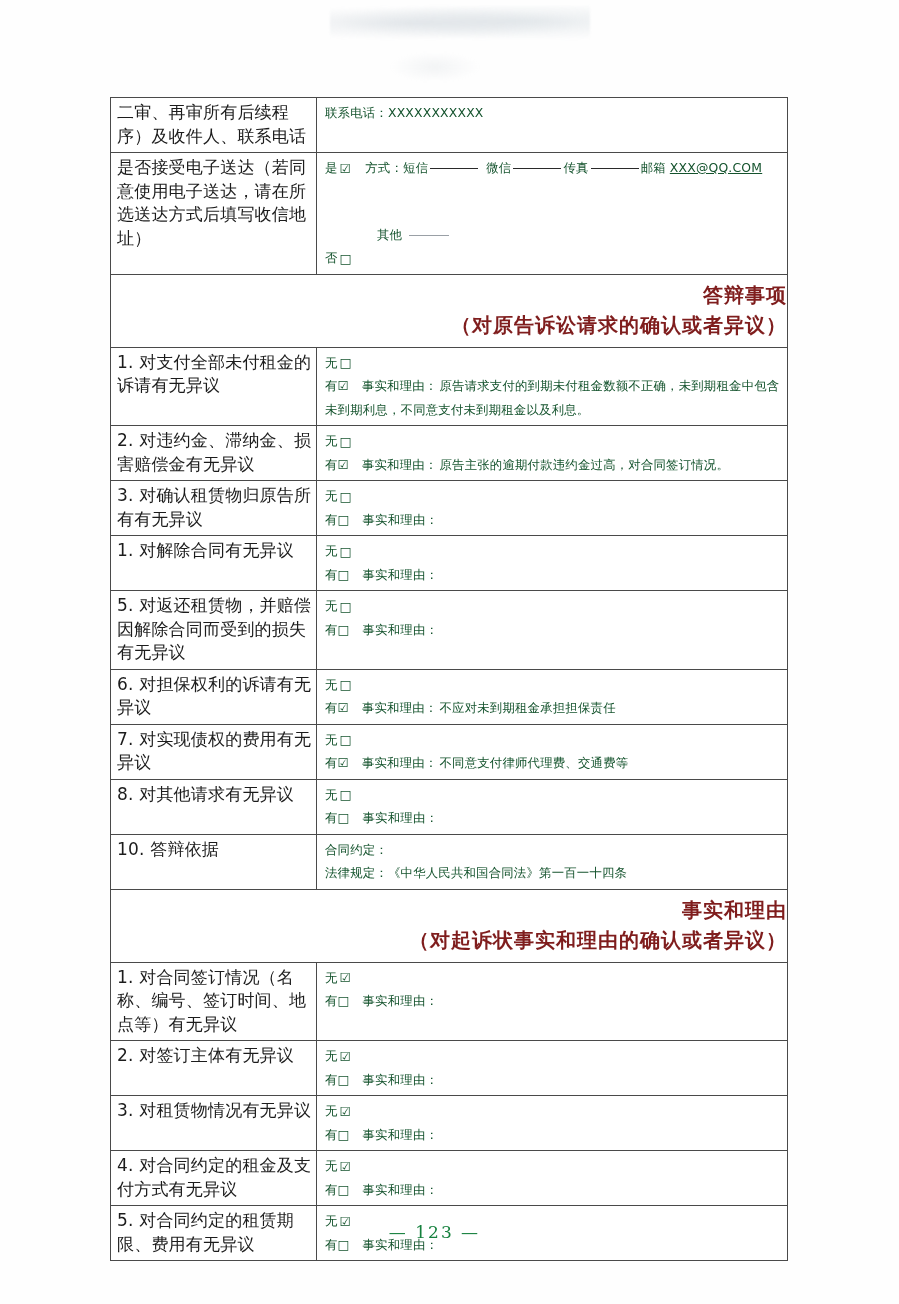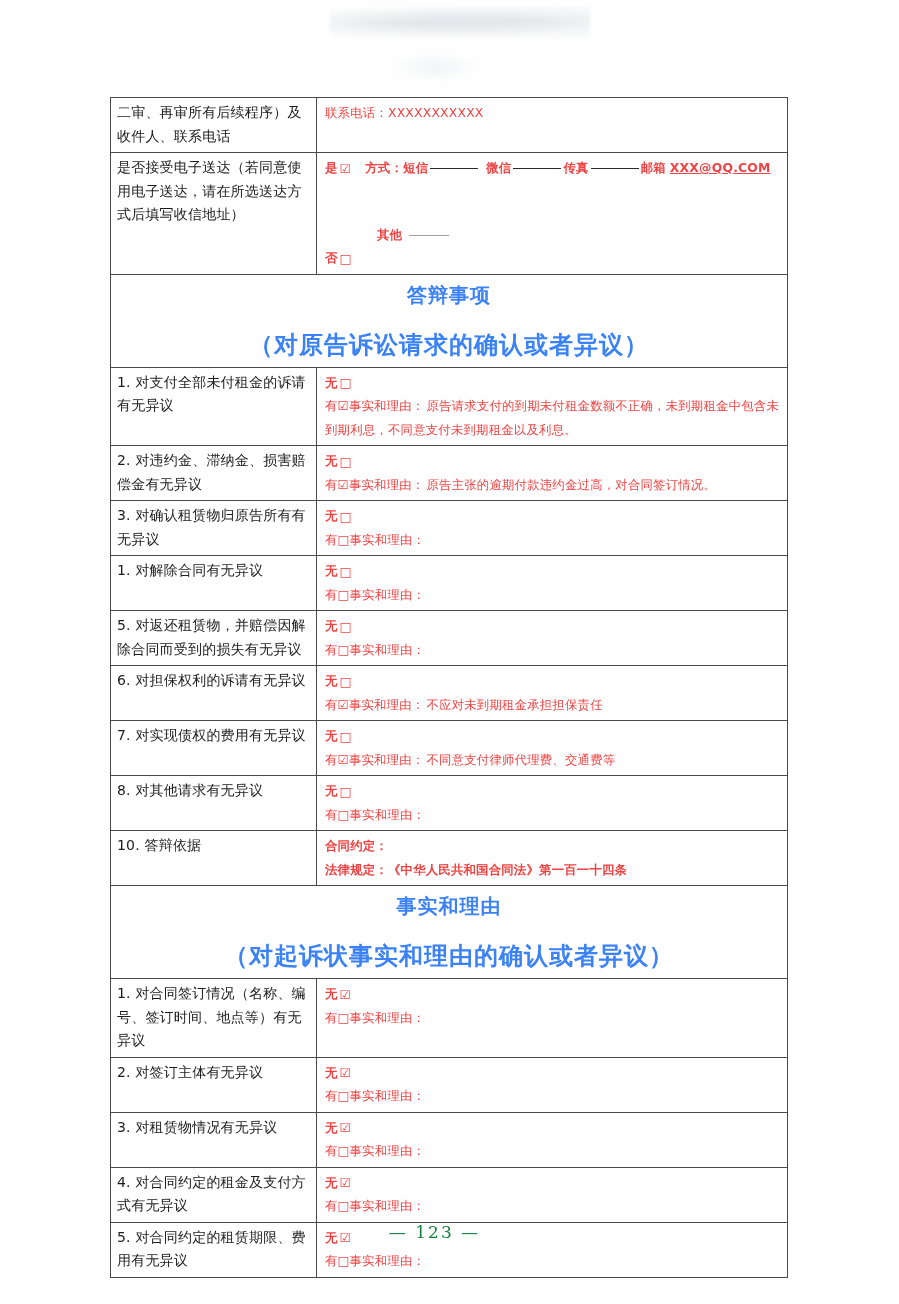--- a/index.html
+++ b/index.html
@@ -54,69 +54,68 @@
   table.form td {
     border: 1px solid #4a4a4a;
     vertical-align: top;
     padding: 0;
     background: #fff;
   }
   .col-label { width: 206px; }
   .col-value { width: 471px; }
 
   .lbl {
-    font-size: 14px;
+    font-size: 17px;
     line-height: 23.5px;
     padding: 3px 4px 4px 6px;
     letter-spacing: .2px;
     color: #1c1c1c;
   }
   .val {
     font-size: 12.4px;
     line-height: 23.5px;
     padding: 3px 5px 4px 8px;
     letter-spacing: .2px;
-    color: #ef4444;
+    color: #14532d;
   }
   .val .line { white-space: nowrap; }
 
   
   .opt {
     display: block;
     line-height: 23.5px;
     white-space: nowrap;
-    font-weight: bold;
   }
   .opt .mark {
     display: inline-block;
     font-size: 12.8px;
     margin-left: 2px;
     position: relative;
     top: .5px;
   }
   .reason {
+    margin-left: 13px;
   }
   .reason-text { margin-left: 2px; }
   .optwrap {
     line-height: 23.5px;
   }
 
   .section-head {
-    text-align: center;
+    text-align: right;
     font-weight: bold;
     font-size: 20px;
     line-height: 30px;
     padding: 5px 0 7px 0;
     letter-spacing: 1px;
-    color: #3b82f6;
+    color: #7f1d1d;
   }
   .section-head .l2 {
     display: block;
-    font-size: 24px;
-    margin-top: 20px;
+    font-size: 20px;
   }
 
   .blank-line {
     display: inline-block;
     border-bottom: 1px solid #2a2a2a;
     width: 48px;
     height: 0;
     position: relative;
     top: -3px;
     margin: 0 2px;

